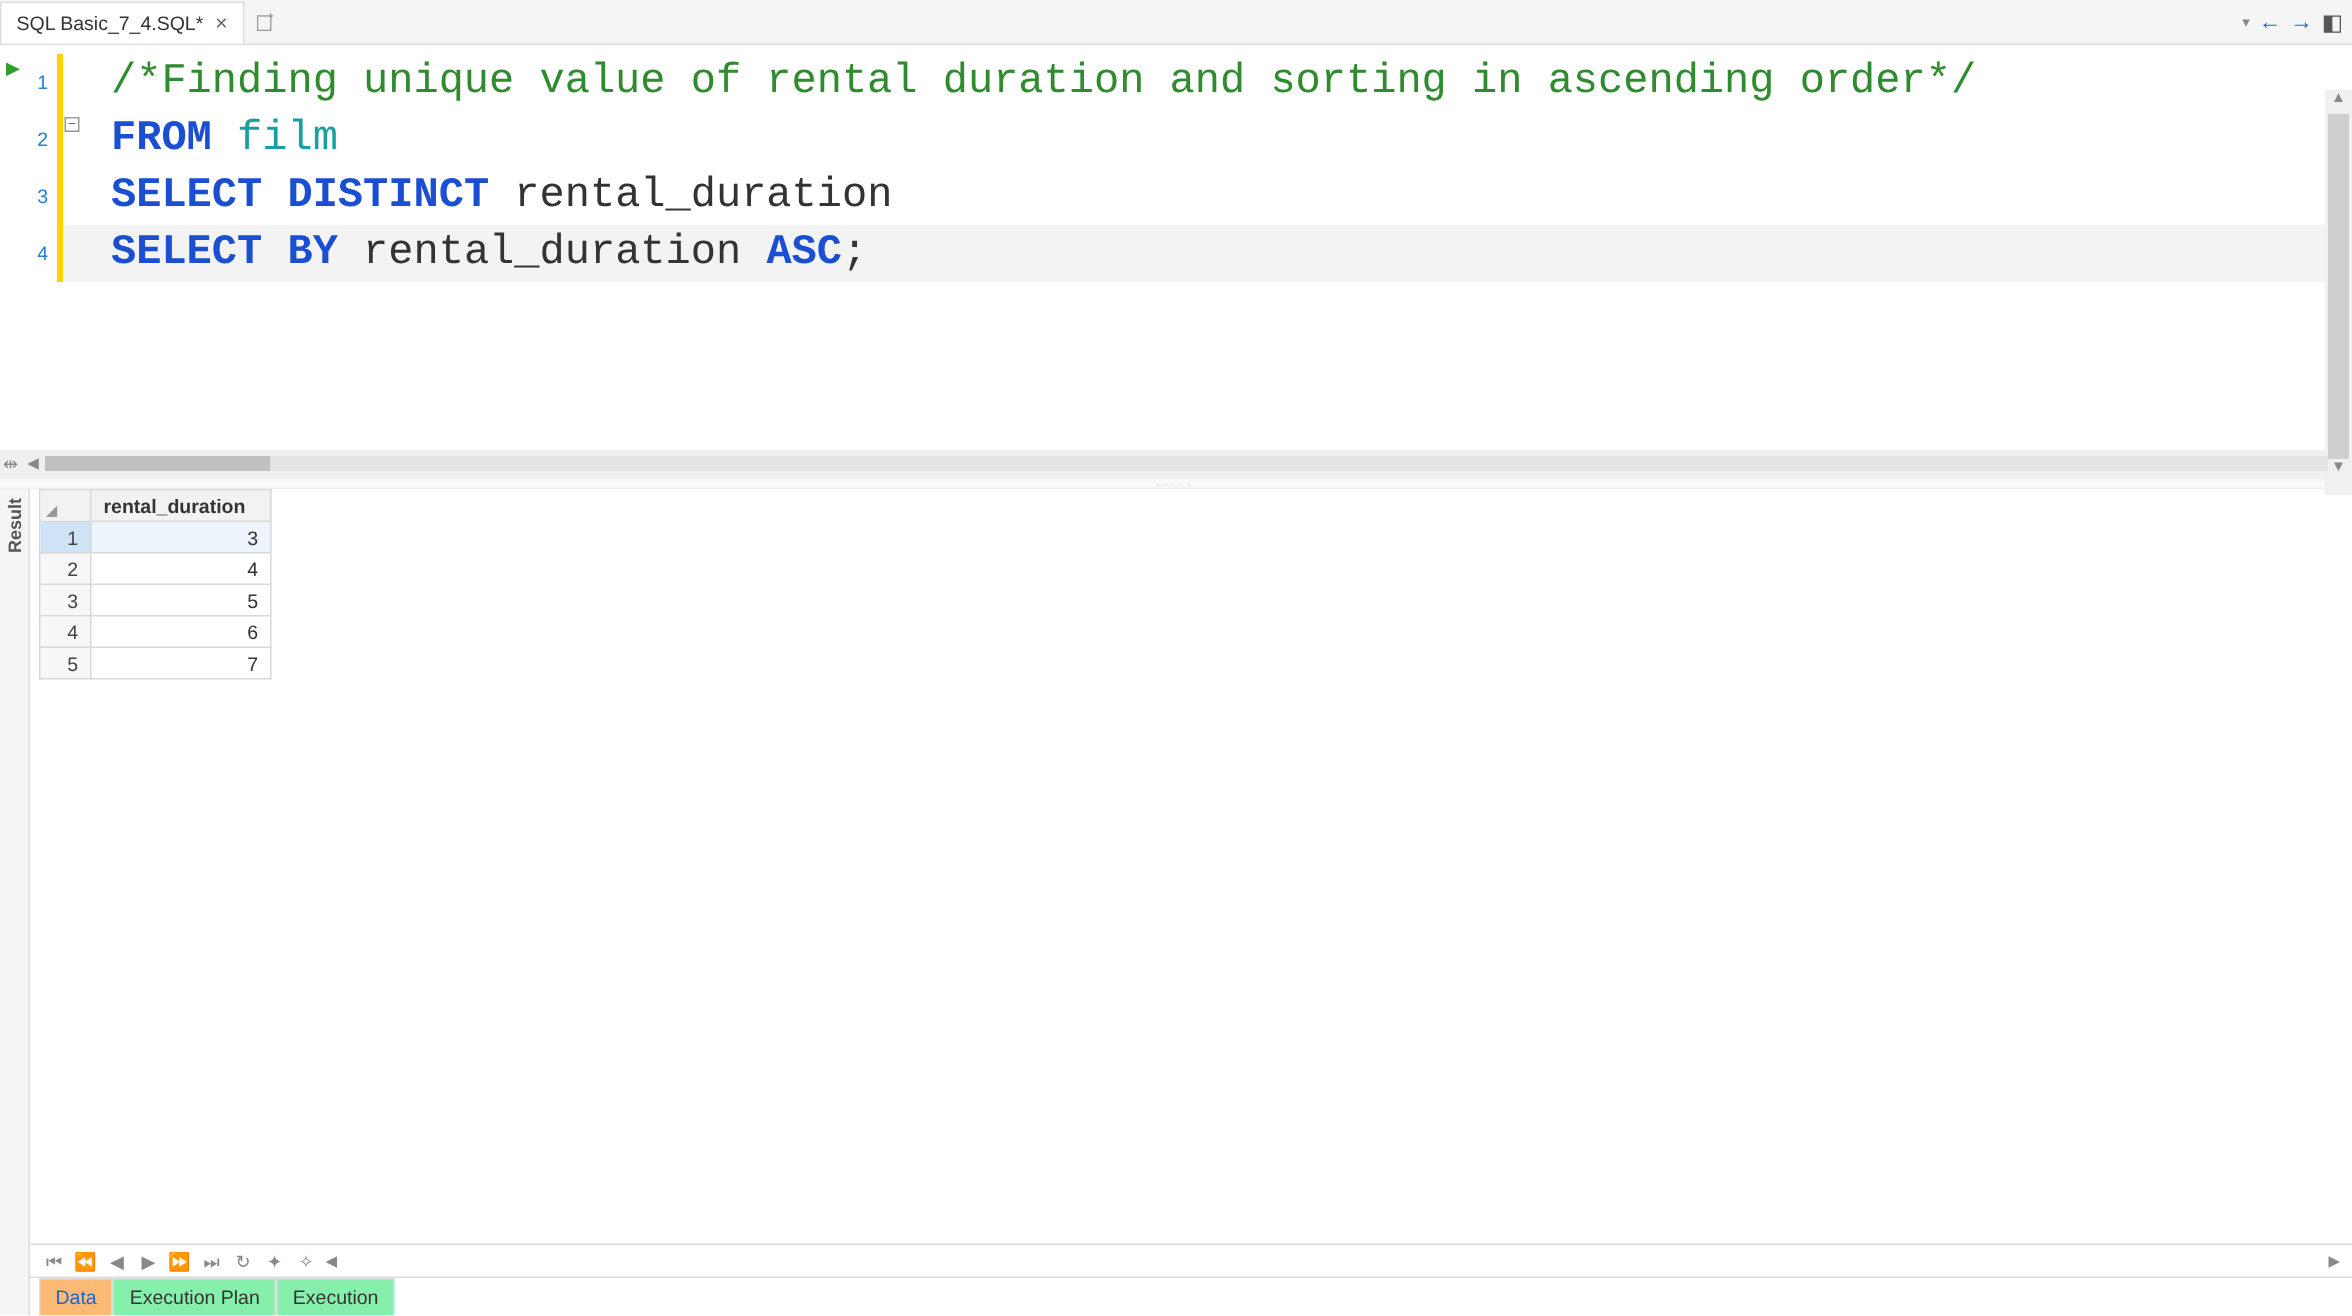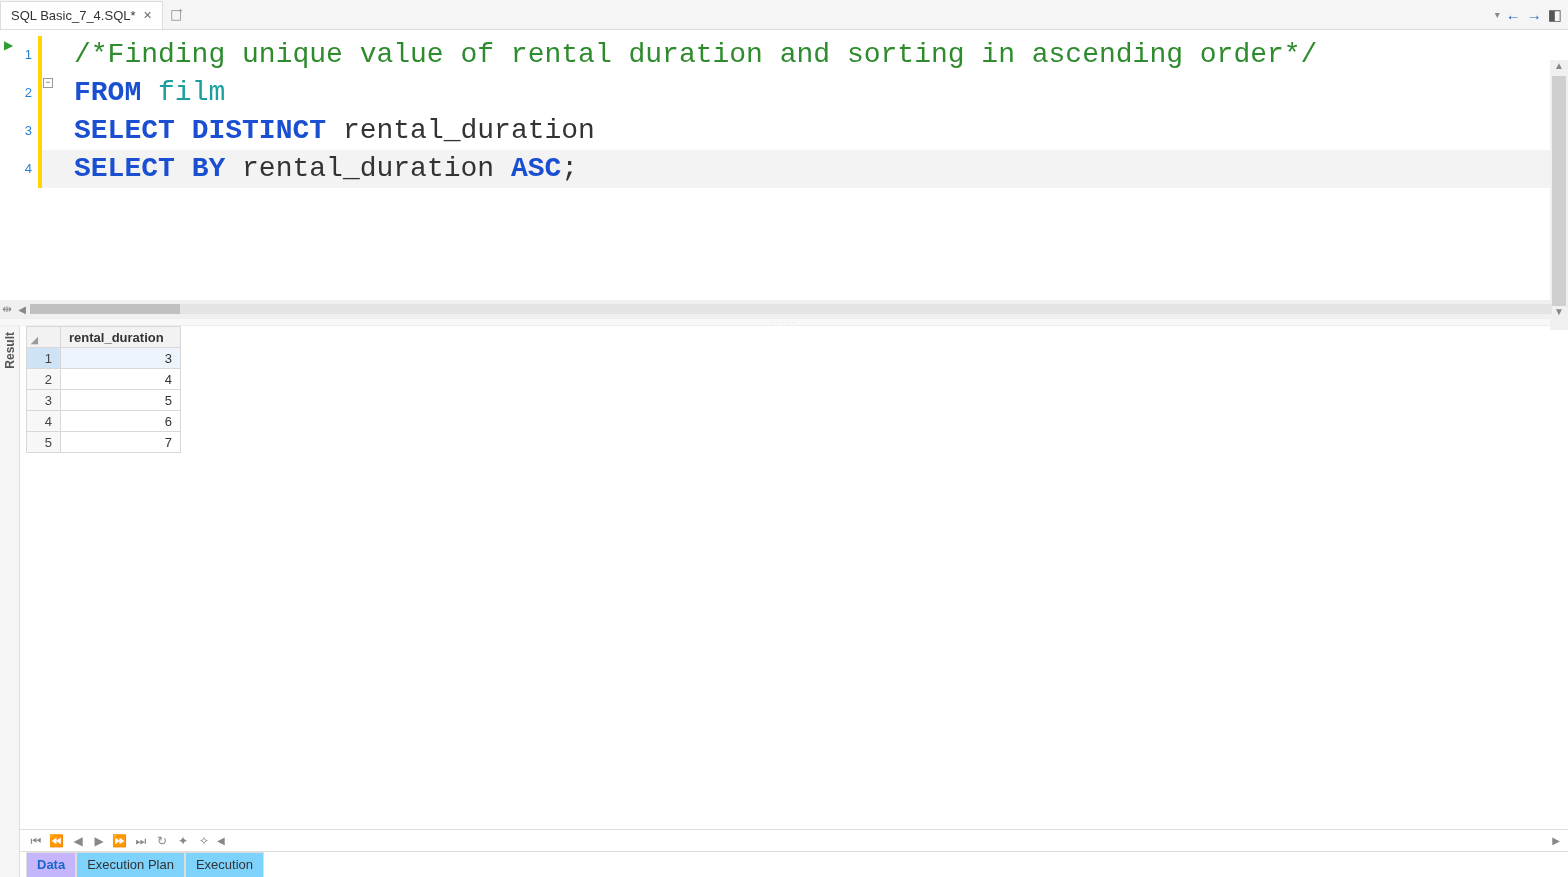--- a/index.html
+++ b/index.html
@@ -69,22 +69,22 @@
 table.result-grid td.val { text-align: right; width: 120px; }
 table.result-grid tr.sel td.rownum { background: #cfe3f7; }
 table.result-grid tr.sel td.val { background: #eef4fb; }
 
 .grid-footer { height: 22px; border-top: 1px solid #ddd; display: flex; align-items: center; gap: 5px; padding: 0 8px; color: #888; font-size: 12px; }
 .grid-footer .btn { cursor: pointer; width: 16px; text-align: center; }
 .grid-footer .sep { flex: 1; }
 .grid-footer .h-left, .grid-footer .h-right { font-size: 10px; }
 
 .bottom-tabs { height: 26px; border-top: 1px solid #ddd; display: flex; align-items: stretch; padding-left: 6px; }
-.bottom-tabs .btab { padding: 4px 10px; font-size: 13px; border: 1px solid #ddd; border-bottom: none; background: #7dd3fc; margin-right: 0px; cursor: pointer; }
-.bottom-tabs .btab.active { background: #c4b5fd; color: #1b66c9; font-weight: bold; }
+.bottom-tabs .btab { padding: 4px 10px; font-size: 13px; border: 1px solid #ddd; border-bottom: none; background: #86efac; margin-right: 0px; cursor: pointer; }
+.bottom-tabs .btab.active { background: #fdba74; color: #1b66c9; }
 
 svg.icon { width: 14px; height: 14px; }
 </style>
 </head>
 <body>
 
 <div class="tab-bar">
   <div class="tab">
     <span>SQL Basic_7_4.SQL*</span>
     <span class="close">×</span>

